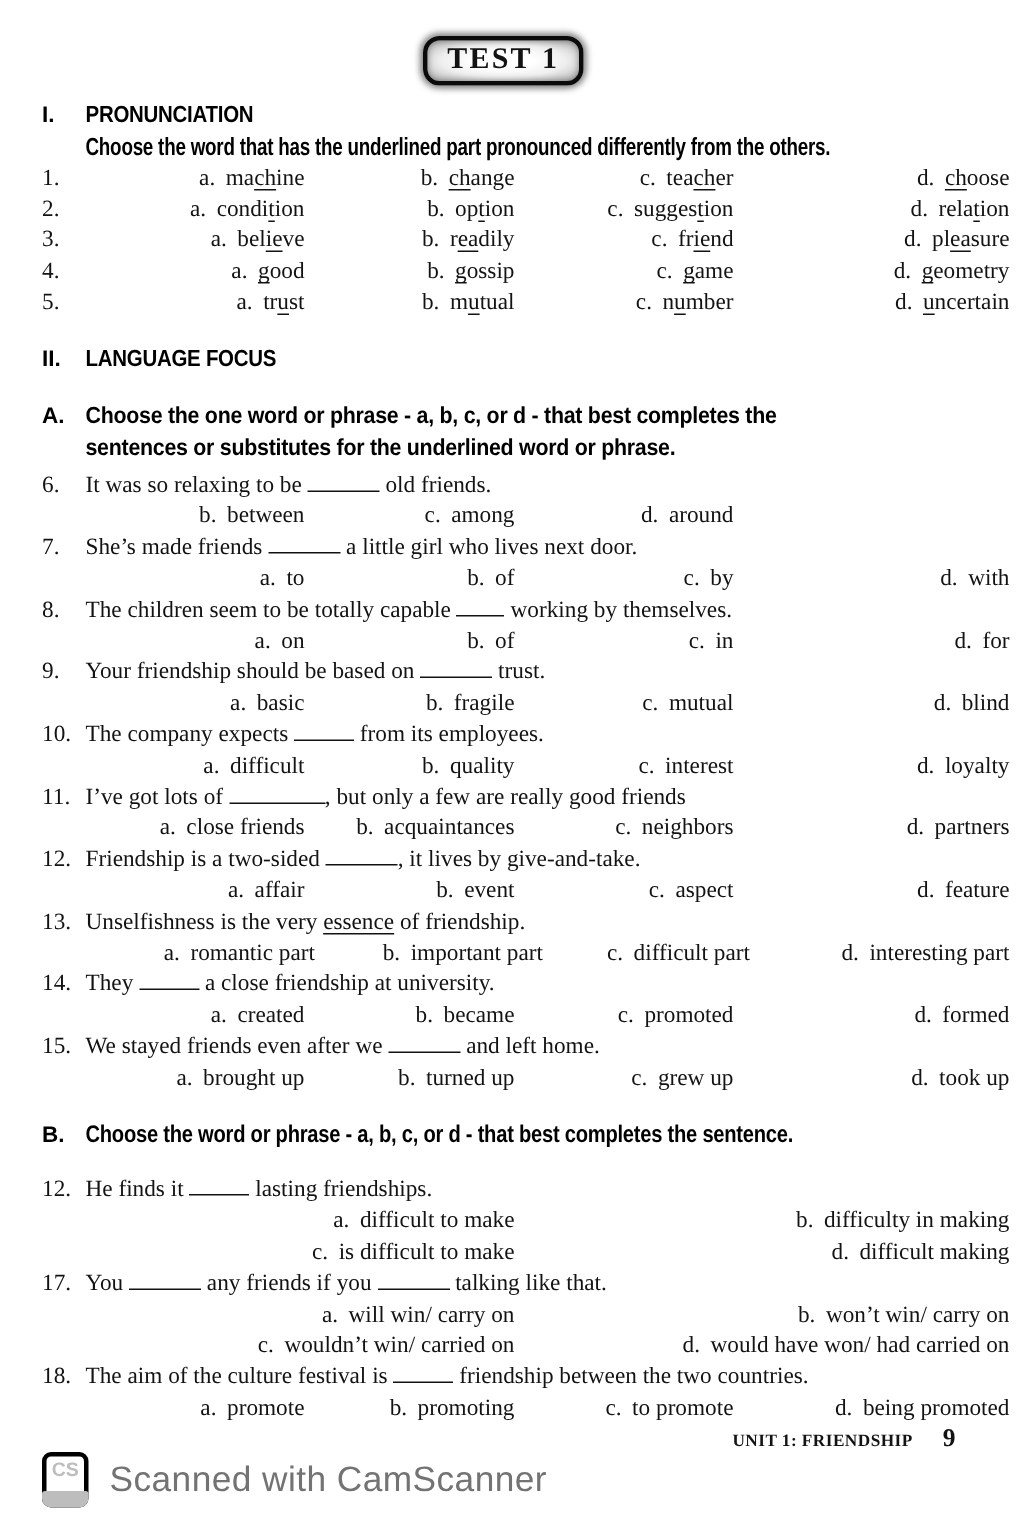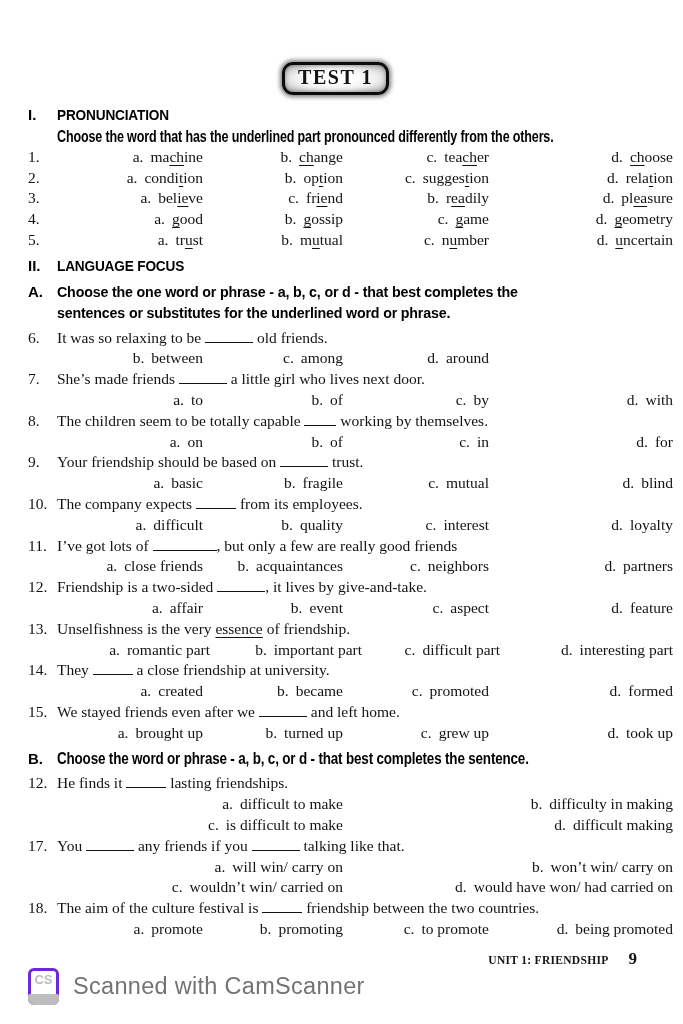--- a/index.html
+++ b/index.html
@@ -1,21 +1,21 @@
 <!DOCTYPE html>
 <html><head>
 <meta charset="utf-8">
 <style>
   html,body{margin:0;padding:0;}
   body{
     width:683px;height:1024px;background:#ffffff;
     font-family:"Liberation Serif",serif;color:#131313;
     position:relative;overflow:hidden;
   }
-  .page{position:absolute;inset:0;padding:62px 10px 0 28px;box-sizing:border-box;}
+  .page{position:absolute;inset:0;padding:24px 10px 0 28px;box-sizing:border-box;}
 
   
   .badge-row{text-align:center;margin-bottom:9px;margin-right:30px;}
   .badge{
     display:inline-block;border:3px solid #0b0b0b;border-radius:11px;
     padding:1px 13px 3px;
     background:radial-gradient(ellipse at center,#ffffff 28%,#efefef 58%,#b5b5b5 96%);
     box-shadow:0 0 4px 2px rgba(25,25,25,.55), inset 0 0 5px rgba(0,0,0,.4);
     font-weight:bold;font-size:20px;letter-spacing:1.5px;
   }
@@ -25,21 +25,21 @@
   .bodycol{flex:1 1 auto;min-width:0;}
 
   .h{font-family:"Liberation Sans",sans-serif;font-weight:700;font-size:15.5px;line-height:21px;color:#000;}
   .h .num{font-family:"Liberation Sans",sans-serif;font-weight:700;font-size:15px;}
   .cond{display:inline-block;transform-origin:0 60%;white-space:nowrap;}
   .sxTitle{transform:scaleX(.88);letter-spacing:-.2px;}
   .sxInstr{transform:scaleX(.76);font-size:16.5px;letter-spacing:-.2px;}
   .sxA{transform:scaleX(.92);letter-spacing:-.2px;}
   .sxB{transform:scaleX(.84);font-size:16px;letter-spacing:-.2px;}
 
-  .mt4{margin-top:4px;}
+  .mt4{margin-top:16px;}
   .mt5{margin-top:5px;}
 
   .q{margin:0;}
   .stem,.opt{font-size:15.5px;line-height:20.8px;}
   .opts{display:grid;text-align:right;}
   .opts.four{grid-template-columns:146px 140px 146px 1fr;}
   .opts.four-tight{grid-template-columns:153px 152px 138px 1fr;}
   .opts.two{grid-template-columns:286px 1fr;}
   .opt{white-space:nowrap;}
   .optletter{display:inline-block;margin-right:7px;}
@@ -47,21 +47,21 @@
   .ul{text-decoration:underline;text-underline-offset:2.5px;text-decoration-thickness:1.3px;}
   .blank{display:inline-block;border-bottom:1.4px solid #121212;height:.82em;vertical-align:baseline;}
 
   
   .pagefoot{position:absolute;top:949px;right:46px;display:flex;align-items:baseline;gap:20px;}
   .unit{font-weight:700;font-size:11.5px;letter-spacing:.3px;font-family:"Liberation Serif",serif;}
   .pageno{font-weight:700;font-size:17px;font-family:"Liberation Serif",serif;}
 
   
   .watermark{position:absolute;left:28px;top:968px;display:flex;align-items:center;gap:14px;}
-  .cs-icon{position:relative;width:25px;height:31px;border:3px solid #6d28d9;border-radius:6px;background:#fff;}
+  .cs-icon{position:relative;width:25px;height:31px;border:3px solid #000000;border-radius:6px;background:#fff;}
   .cs-letters{position:absolute;top:1px;left:0;right:0;text-align:center;
     font-family:"Liberation Sans",sans-serif;font-weight:700;font-size:13px;color:#bdbdbd;}
   .cs-foot{position:absolute;left:-3px;right:-3px;bottom:-3px;height:11px;background:#bdbdbd;border-radius:2px 2px 6px 6px;}
   .wm-text{font-family:"Liberation Sans",sans-serif;font-size:23.5px;color:#737373;letter-spacing:.3px;}
 </style>
 </head>
 <body>
 
 <div class="page">
 
@@ -109,22 +109,22 @@
           </div>
     </div>
   </div>
 
   <div class="row q">
     <div class="num">3.</div>
     <div class="bodycol">
 
       <div class="opts four">
             <div class="opt"><span class="optletter">a.</span><span>bel<span class="ul">ie</span>ve</span></div>
+            <div class="opt"><span class="optletter">b.</span><span>r<span class="ul">ea</span>dily</span></div>
             <div class="opt"><span class="optletter">c.</span><span>fr<span class="ul">ie</span>nd</span></div>
-            <div class="opt"><span class="optletter">b.</span><span>r<span class="ul">ea</span>dily</span></div>
             <div class="opt"><span class="optletter">d.</span><span>pl<span class="ul">ea</span>sure</span></div>
           </div>
     </div>
   </div>
 
   <div class="row q">
     <div class="num">4.</div>
     <div class="bodycol">
 
       <div class="opts four">

